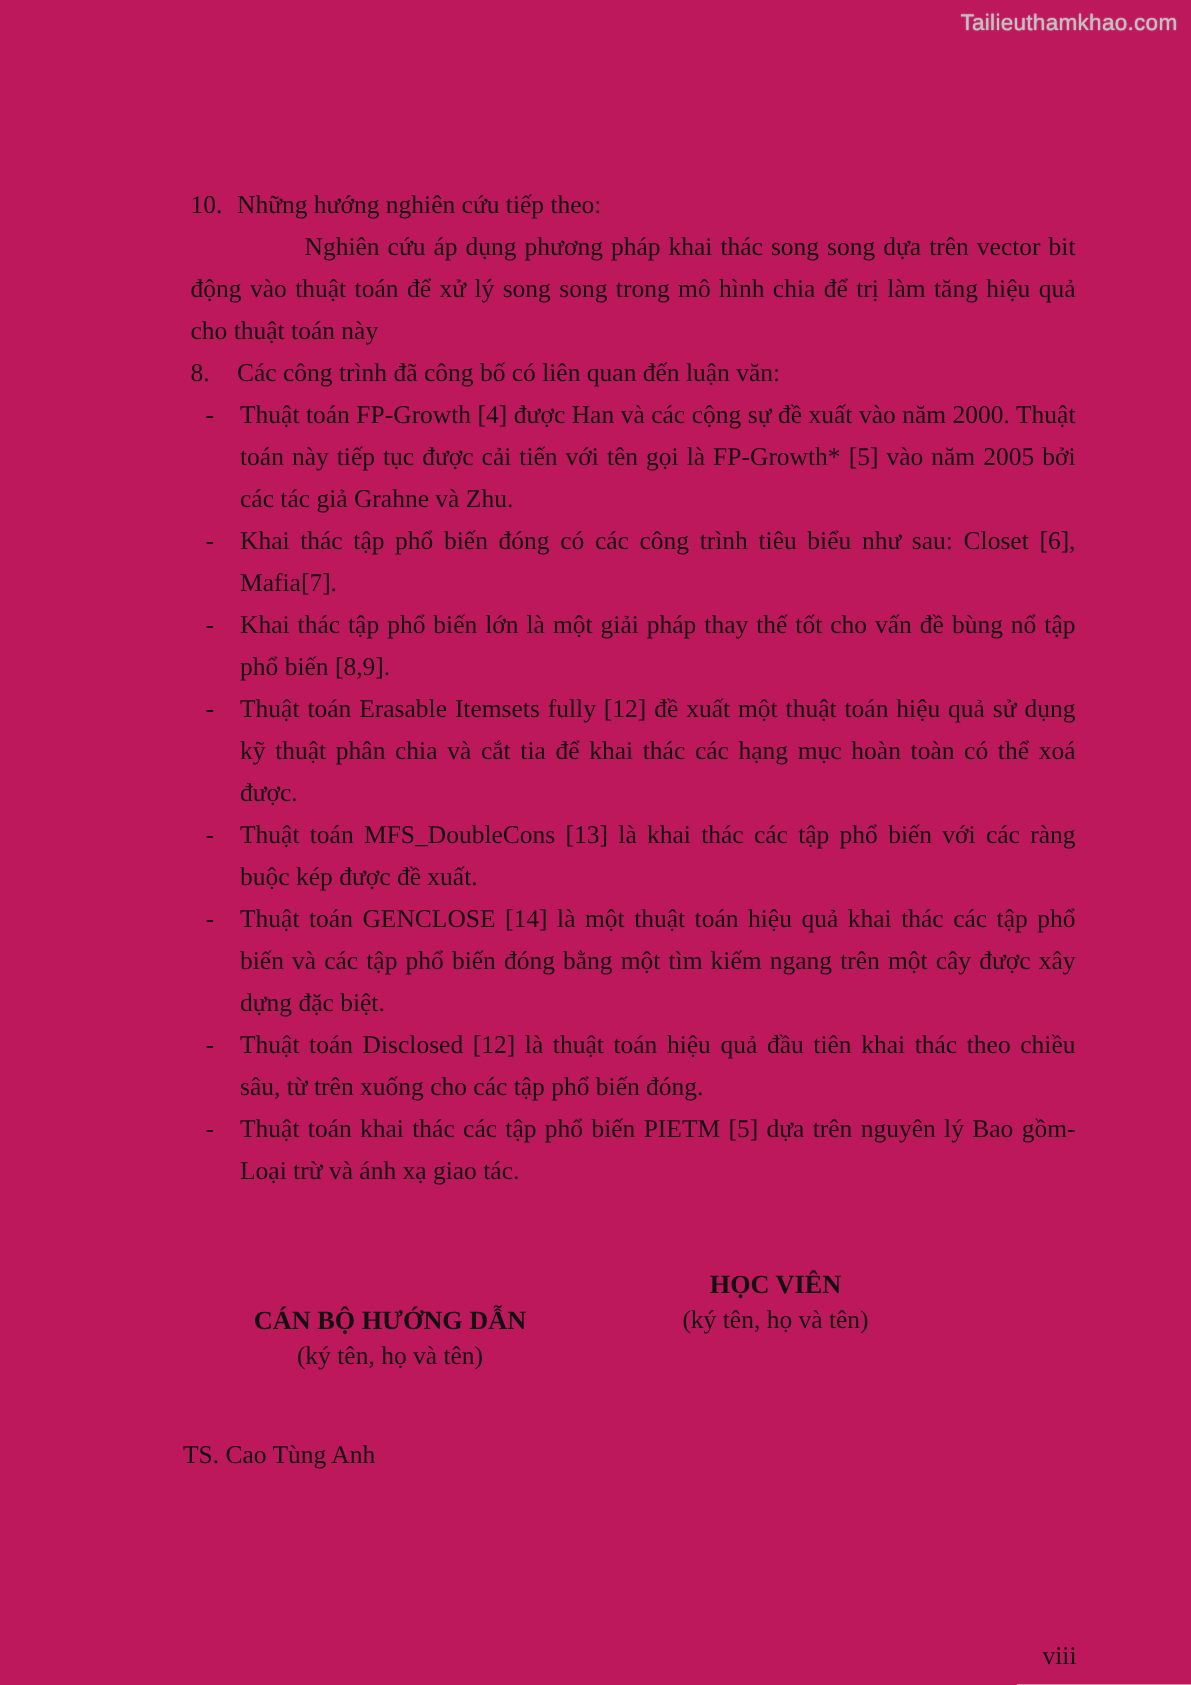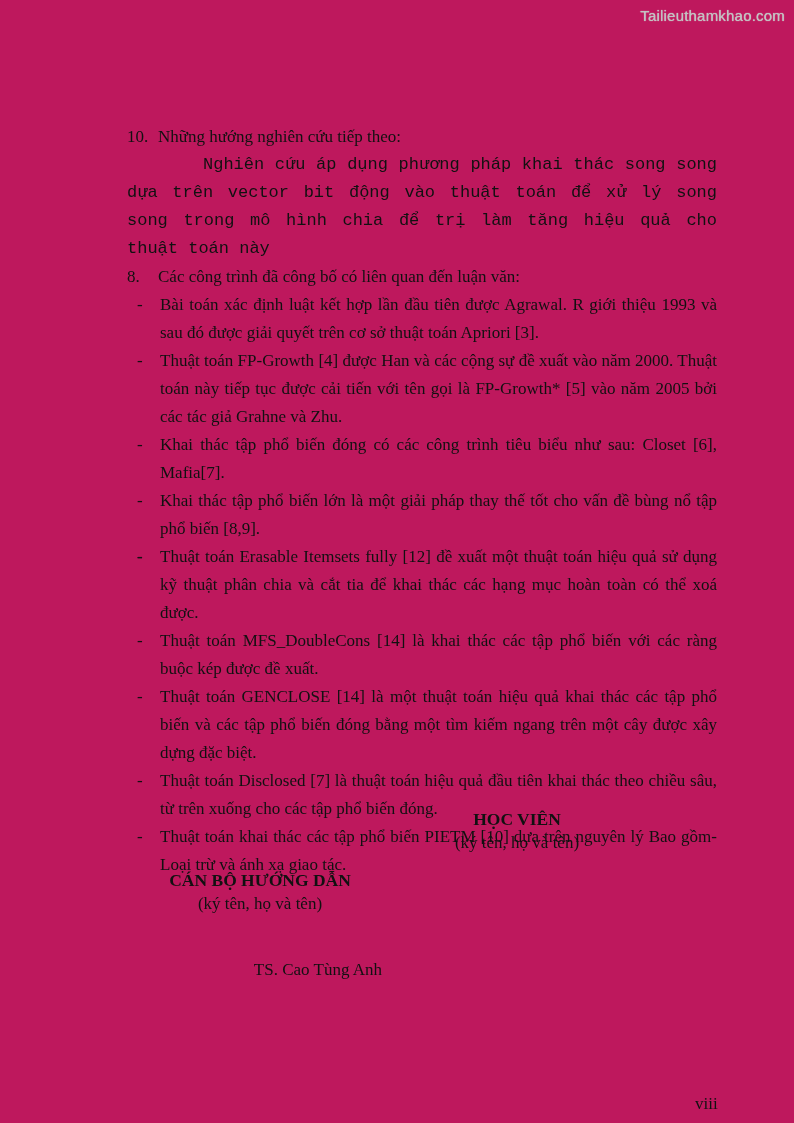--- a/index.html
+++ b/index.html
@@ -37,48 +37,47 @@
     text-align: justify;
     margin-top: 39px;
   }
   .num-item .num {
     display: inline-block;
     width: 31px;
   }
   .lead-paragraph {
     margin: 0;
     text-indent: 76px;
-    font-family: Liberation Mono, monospace;
   }
   .bullet-item {
     position: relative;
     padding-left: 33px;
   }
   .bullet-item .dash {
     position: absolute;
     left: 10px;
     top: 0;
   }
   .sig-block {
     position: absolute;
     width: 260px;
     text-align: center;
     font-size: 17px;
     line-height: 24px;
   }
   .sig-left  { left: 130px; top: 868px; }
-  .sig-right { left: 387px; top: 807px; }
+  .sig-right { left: 387px; top: 844px; }
   .sig-title {
     font-weight: bold;
     font-size: 17.5px;
   }
   .sig-name-left, .sig-name-right {
     position: absolute;
     width: 260px;
-    text-align: right;
+    text-align: left;
     font-size: 17px;
     top: 960px;
   }
   .sig-name-left  { left: 122px; }
   .sig-name-right { left: 367px; }
   .page-number {
     position: absolute;
     left: 695px;
     top: 1094px;
     font-size: 17px;
@@ -98,21 +97,20 @@
     </div>
 
     <p class="lead-paragraph">Nghiên cứu áp dụng phương pháp khai thác song song dựa trên vector bit động vào thuật toán để xử lý song song trong mô hình chia để trị làm tăng hiệu quả cho thuật toán này</p>
 
     <div class="num-item">
       <span class="num">8.</span><span>Các công trình đã công bố có liên quan đến luận văn:</span>
     </div>
 
     <div class="bullet-item">
       <span class="dash">-</span>
-      <span>Bài toán xác định luật kết hợp lần đầu tiên được Agrawal. R giới thiệu 1993 và sau đó được giải quyết trên cơ sở thuật toán Apriori [3].</span>
     </div>
     <div class="bullet-item">
       <span class="dash">-</span>
       <span>Thuật toán FP-Growth [4] được Han và các cộng sự đề xuất vào năm 2000. Thuật toán này tiếp tục được cải tiến với tên gọi là FP-Growth* [5] vào năm 2005 bởi các tác giả Grahne và Zhu.</span>
     </div>
     <div class="bullet-item">
       <span class="dash">-</span>
       <span>Khai thác tập phổ biến đóng có các công trình tiêu biểu như sau: Closet [6], Mafia[7].</span>
     </div>
     <div class="bullet-item">
@@ -121,33 +119,33 @@
     </div>
     <div class="bullet-item">
       <span class="dash">-</span>
     </div>
     <div class="bullet-item">
       <span class="dash">-</span>
       <span>Thuật toán Erasable Itemsets fully [12] đề xuất một thuật toán hiệu quả sử dụng kỹ thuật phân chia và cắt tia để khai thác các hạng mục hoàn toàn có thể xoá được.</span>
     </div>
     <div class="bullet-item">
       <span class="dash">-</span>
-      <span>Thuật toán MFS_DoubleCons [14] là khai thác các tập phổ biến với các ràng buộc kép được đề xuất.</span>
+      <span>Thuật toán MFS_DoubleCons [13] là khai thác các tập phổ biến với các ràng buộc kép được đề xuất.</span>
     </div>
     <div class="bullet-item">
       <span class="dash">-</span>
       <span>Thuật toán GENCLOSE [14] là một thuật toán hiệu quả khai thác các tập phổ biến và các tập phổ biến đóng bằng một tìm kiếm ngang trên một cây được xây dựng đặc biệt.</span>
     </div>
     <div class="bullet-item">
       <span class="dash">-</span>
-      <span>Thuật toán Disclosed [7] là thuật toán hiệu quả đầu tiên khai thác theo chiều sâu, từ trên xuống cho các tập phổ biến đóng.</span>
+      <span>Thuật toán Disclosed [12] là thuật toán hiệu quả đầu tiên khai thác theo chiều sâu, từ trên xuống cho các tập phổ biến đóng.</span>
     </div>
     <div class="bullet-item">
       <span class="dash">-</span>
-      <span>Thuật toán khai thác các tập phổ biến PIETM [10] dựa trên nguyên lý Bao gồm-Loại trừ và ánh xạ giao tác.</span>
+      <span>Thuật toán khai thác các tập phổ biến PIETM [5] dựa trên nguyên lý Bao gồm-Loại trừ và ánh xạ giao tác.</span>
     </div>
 
   </div>
 
   <div class="sig-block sig-left">
     <div class="sig-title">CÁN BỘ HƯỚNG DẪN</div>
     <div class="sig-subtitle">(ký tên, họ và tên)</div>
   </div>
 
   <div class="sig-block sig-right">

